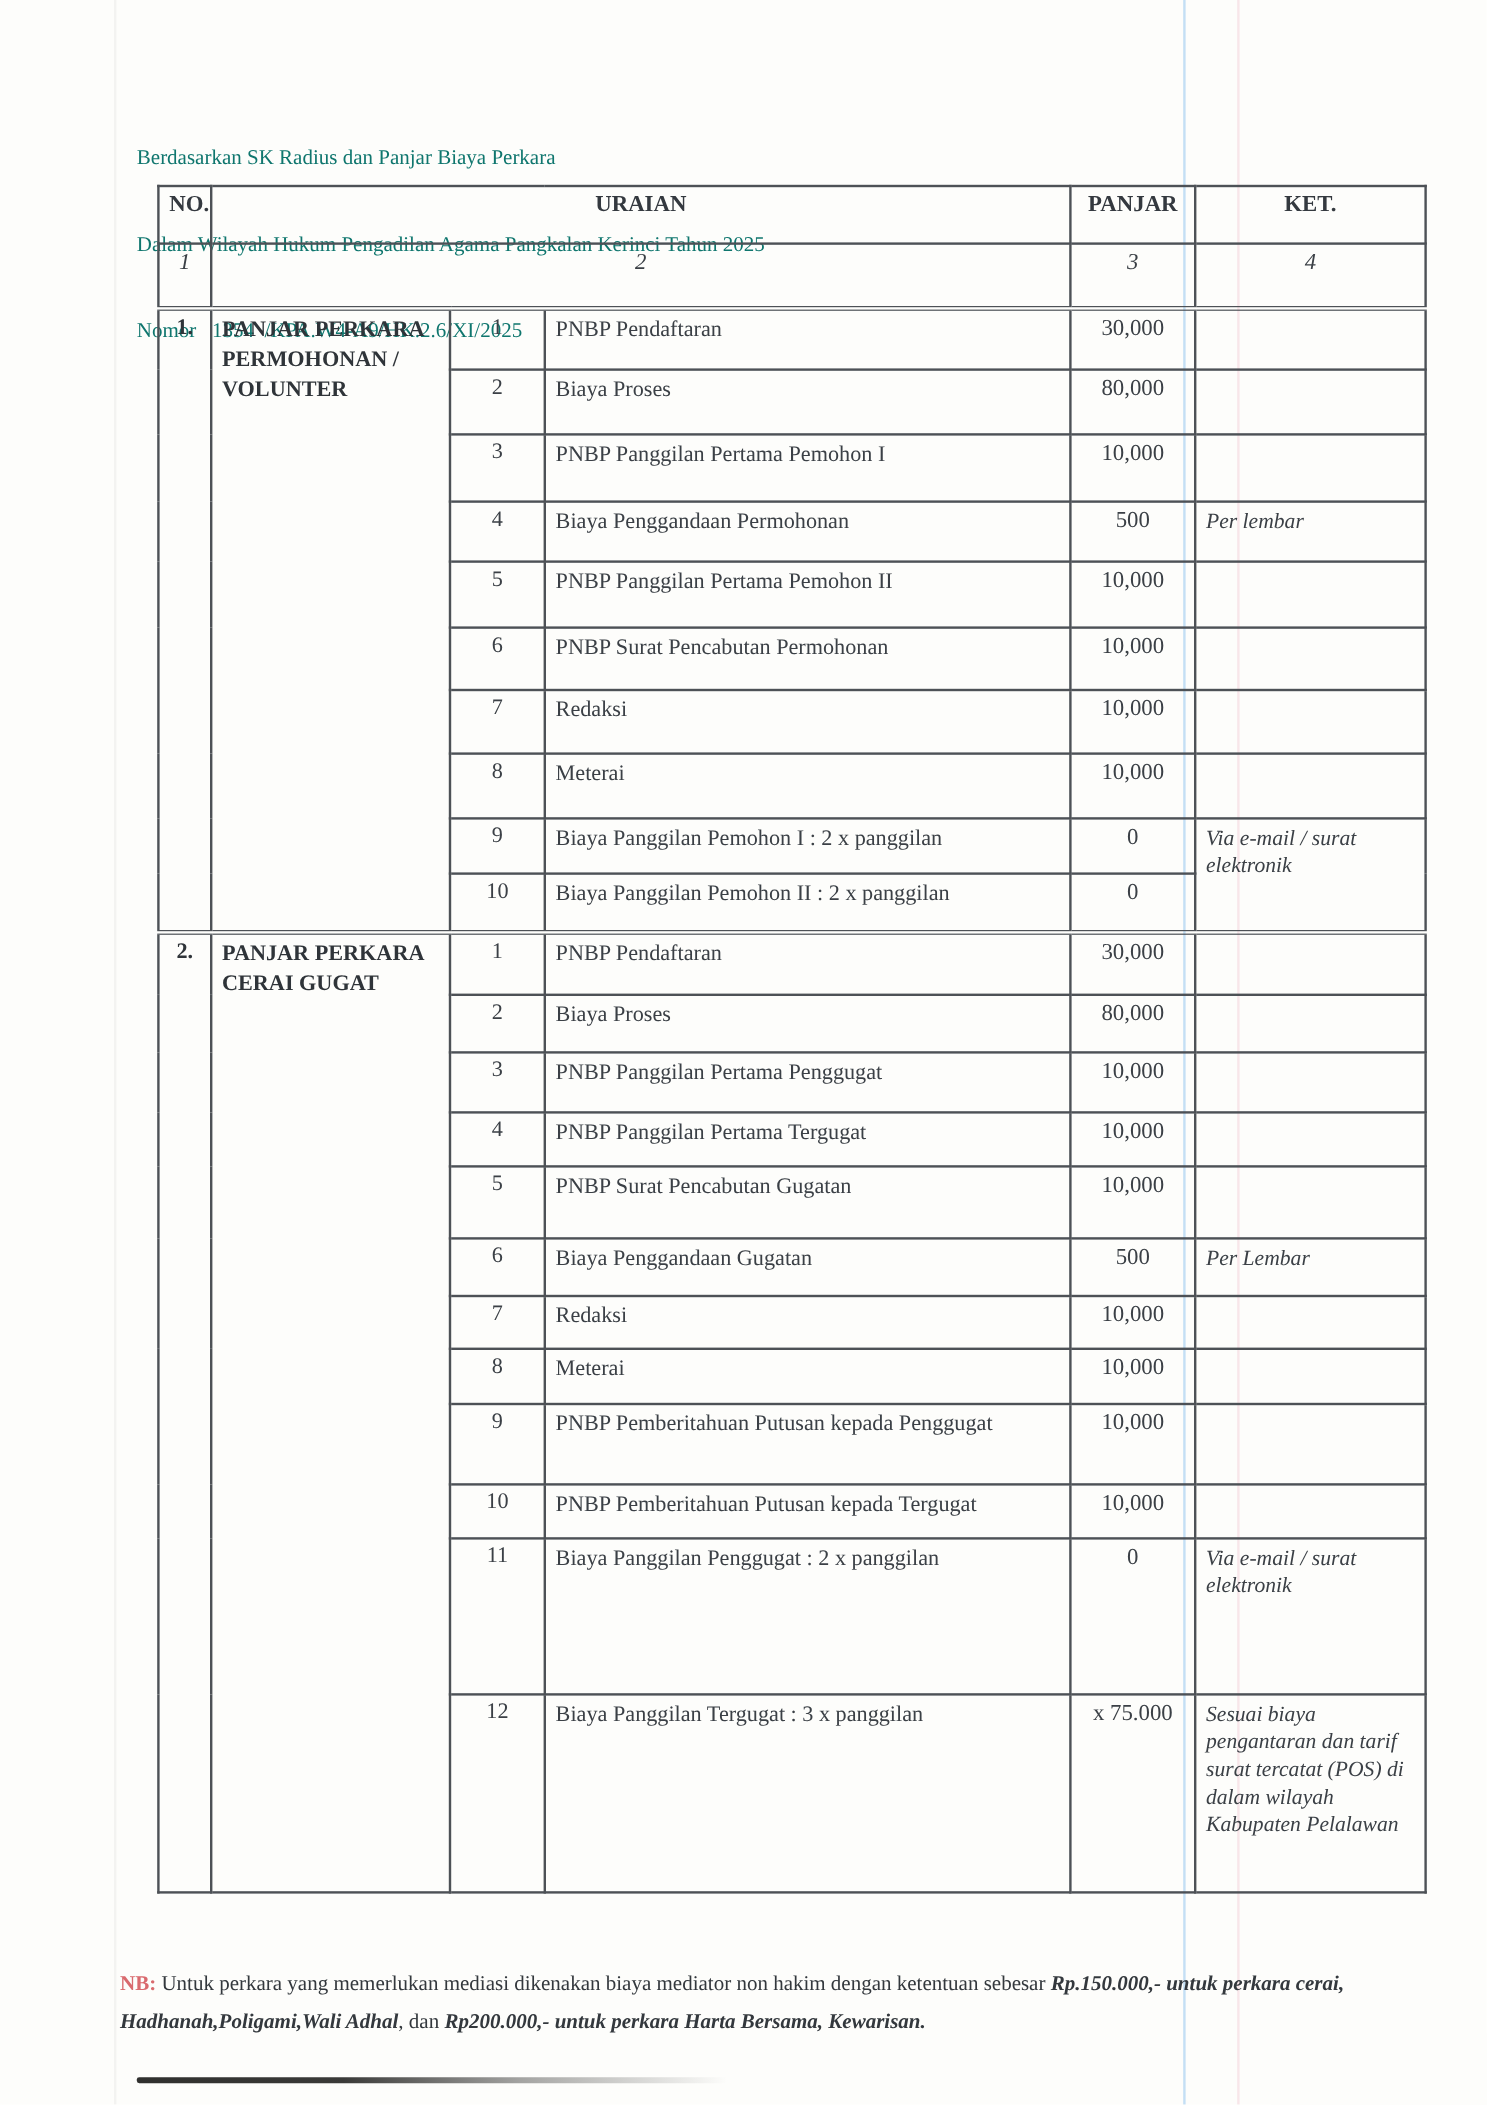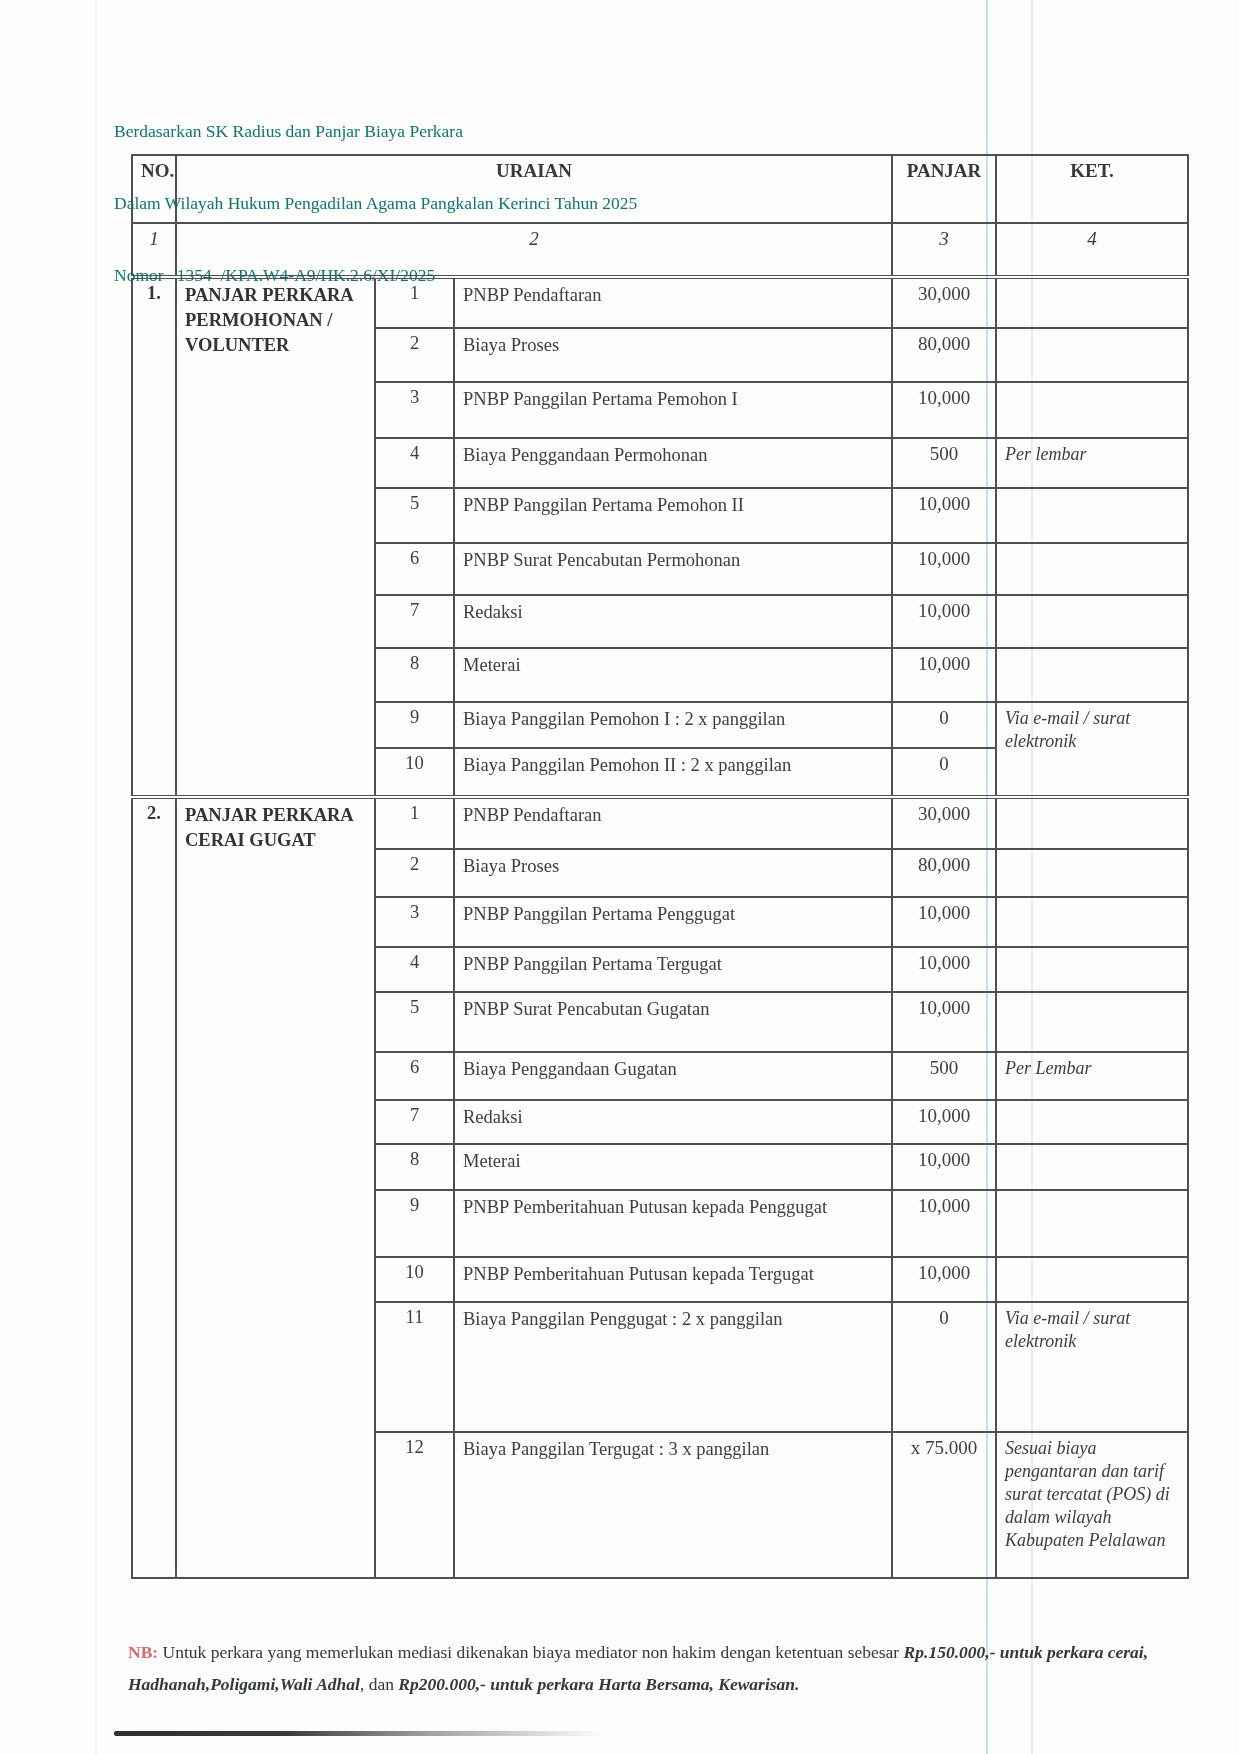--- a/index.html
+++ b/index.html
@@ -45,21 +45,21 @@
   td.cat-cell{font-weight:bold;padding:8px 4px 4px 8px;line-height:1.35;color:#2f3439;}
   td.num-cell{text-align:center;padding-top:8px;}
   td.desc-cell{padding:7px 6px 4px 10px;line-height:1.3;}
   td.panjar-cell{text-align:center;vertical-align:middle;font-size:19px;}
   td.ket-cell{padding:5px 4px 4px 8px;line-height:1.28;font-size:18px;font-style:italic;}
   td.ket-merged{vertical-align:middle;}
   tr.section-start td{border-top:4px double #4d5156;}
   td.vcenter{vertical-align:middle;}
   
   .nb{
-    position:absolute;left:128px;top:1636px;width:1030px;
+    position:absolute;left:100px;top:1636px;width:1030px;
     font-size:17.5px;line-height:1.85;color:#33383d;
   }
   .nb .nb-label{color:#d96a6e;font-weight:bold;}
   .nb .seg-regular{font-style:normal;font-weight:normal;}
   .nb .seg-bold-italic{font-style:italic;font-weight:bold;}
 </style>
 </head>
 <body>
 
 <div class="page">
@@ -80,21 +80,21 @@
   <table class="panjar-table" id="panjar-table">
     <colgroup>
       <col style="width:44px">
         <col style="width:199px">
         <col style="width:79px">
       <col style="width:438px">
         <col style="width:104px">
         <col style="width:192px">
     </colgroup>
     <tbody id="table-body">
-      <tr style="height:68px">
+      <tr style="height:48px">
         <td class="hdr">NO.</td>
         <td class="hdr" colspan="3">URAIAN</td>
         <td class="hdr">PANJAR</td>
         <td class="hdr">KET.</td>
       </tr>
       <tr style="height:54px">
         <td class="colnum">1</td>
         <td class="colnum" colspan="3">2</td>
         <td class="colnum">3</td>
         <td class="colnum">4</td>
@@ -222,21 +222,21 @@
           <td class="desc-cell">PNBP Pemberitahuan Putusan kepada Tergugat</td>
           <td class="panjar-cell">10,000</td>
           <td class="ket-cell"></td>
         </tr>
         <tr style="height: 130px;">
           <td class="num-cell vcenter">11</td>
           <td class="desc-cell vcenter">Biaya Panggilan Penggugat : 2 x panggilan</td>
           <td class="panjar-cell">0</td>
           <td class="ket-cell">Via e-mail / surat elektronik</td>
         </tr>
-        <tr style="height: 146px; margin-left: 17px;">
+        <tr style="height: 165px; margin-left: 17px;">
           <td class="num-cell vcenter">12</td>
           <td class="desc-cell vcenter">Biaya Panggilan Tergugat : 3 x panggilan</td>
           <td class="panjar-cell">x 75.000</td>
           <td class="ket-cell">Sesuai biaya pengantaran dan tarif surat tercatat (POS) di dalam wilayah Kabupaten Pelalawan</td>
         </tr>
       </tbody>
   </table>
 
   <div class="nb">
     <span class="nb-label">NB:</span><span id="nb-segments"><span class="seg-regular"> Untuk perkara yang memerlukan mediasi dikenakan biaya mediator non hakim dengan ketentuan sebesar </span><span class="seg-bold-italic">Rp.150.000,- </span><span class="seg-bold-italic">untuk perkara cerai, Hadhanah,Poligami,Wali Adhal</span><span class="seg-regular">, dan </span><span class="seg-bold-italic">Rp200.000,- untuk perkara Harta Bersama, Kewarisan.</span></span>

